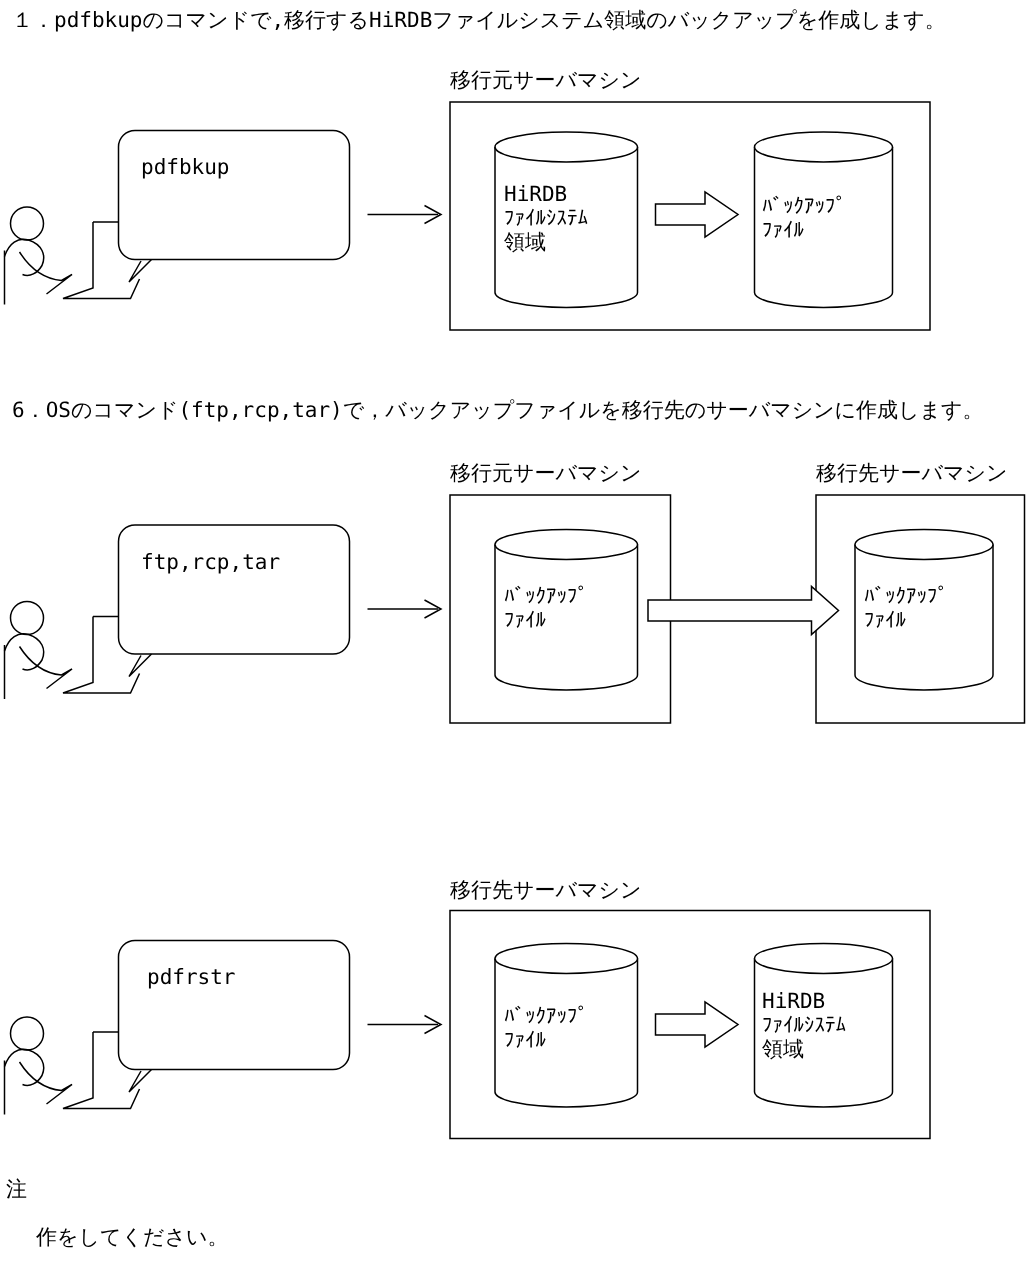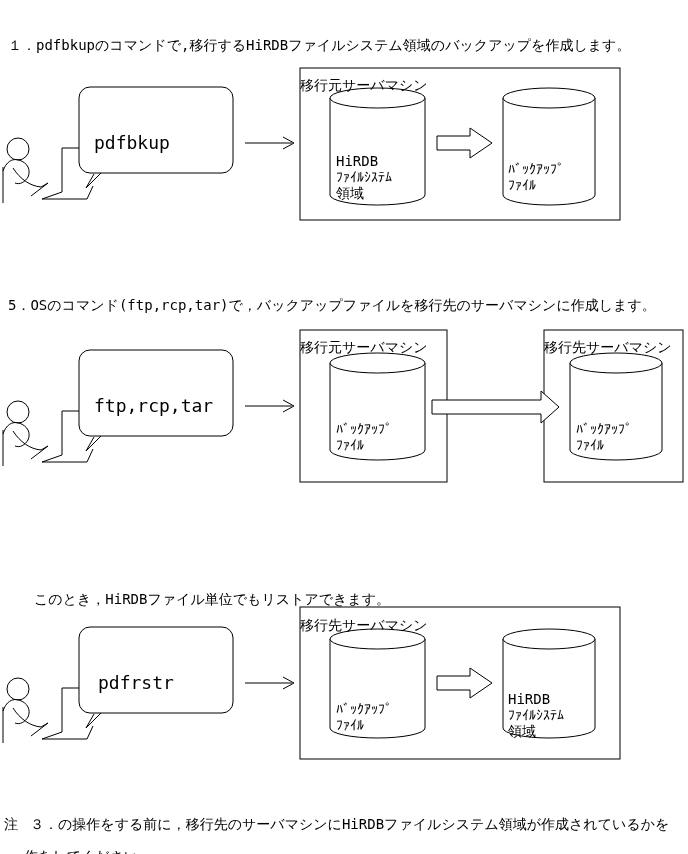--- a/index.html
+++ b/index.html
@@ -11,23 +11,22 @@
     font-family:"DejaVu Sans Mono","Liberation Mono",monospace;
     overflow:hidden;
   }
   .art{position:absolute;left:0;top:0;}
   .t{
     position:absolute;
     font-size:14px;
     line-height:16px;
     white-space:pre;
     letter-spacing:0;
-    margin-top:31px;
   }
-  .cmd{font-size:18px;}
+  .cmd{font-size:14px;}
 </style>
 </head>
 <body>
 
 <div class="page">
 
   <svg class="art" width="688" height="854" viewBox="0 0 688 854">
     <defs>
       <g id="person-terminal" stroke="#000000" stroke-width="1" fill="none">
         <circle cx="18" cy="149" r="11"></circle>
@@ -93,35 +92,33 @@
 
   <div class="t" style="left:8px;top:6px">１．pdfbkupのコマンドで,移行するHiRDBファイルシステム領域のバックアップを作成します。</div>
   <div class="t" style="left:300px;top:46px">移行元サーバマシン</div>
   <div class="t cmd" style="left:94px;top:104px">pdfbkup</div>
   <div class="t" style="left:336px;top:122px">HiRDB
 ﾌｧｲﾙｼｽﾃﾑ
 領域</div>
   <div class="t" style="left:508px;top:130px">ﾊﾞｯｸｱｯﾌﾟ
 ﾌｧｲﾙ</div>
 
-  <div class="t" style="left:8px;top:266px">5．OSのコマンド(ftp,rcp,tar)で，バックアップファイルを移行先のサーバマシンに作成します。</div>
+  <div class="t" style="left:8px;top:266px">6．OSのコマンド(ftp,rcp,tar)で，バックアップファイルを移行先のサーバマシンに作成します。</div>
   <div class="t" style="left:300px;top:308px">移行元サーバマシン</div>
   <div class="t" style="left:544px;top:308px">移行先サーバマシン</div>
   <div class="t cmd" style="left:94px;top:367px">ftp,rcp,tar</div>
   <div class="t" style="left:336px;top:390px">ﾊﾞｯｸｱｯﾌﾟ
 ﾌｧｲﾙ</div>
   <div class="t" style="left:576px;top:390px">ﾊﾞｯｸｱｯﾌﾟ
 ﾌｧｲﾙ</div>
 
-  <div class="t" style="left:34px;top:560px">このとき，HiRDBファイル単位でもリストアできます。</div>
   <div class="t" style="left:300px;top:586px">移行先サーバマシン</div>
   <div class="t cmd" style="left:98px;top:644px">pdfrstr</div>
   <div class="t" style="left:336px;top:670px">ﾊﾞｯｸｱｯﾌﾟ
 ﾌｧｲﾙ</div>
   <div class="t" style="left:508px;top:660px">HiRDB
 ﾌｧｲﾙｼｽﾃﾑ
 領域</div>
 
   <div class="t" style="left:4px;top:785px">注</div>
-  <div class="t" style="left:30px;top:785px">３．の操作をする前に，移行先のサーバマシンにHiRDBファイルシステム領域が作成されているかを</div>
   <div class="t" style="left:24px;top:817px">作をしてください。</div>
 
 </div>
 
 </body></html>

